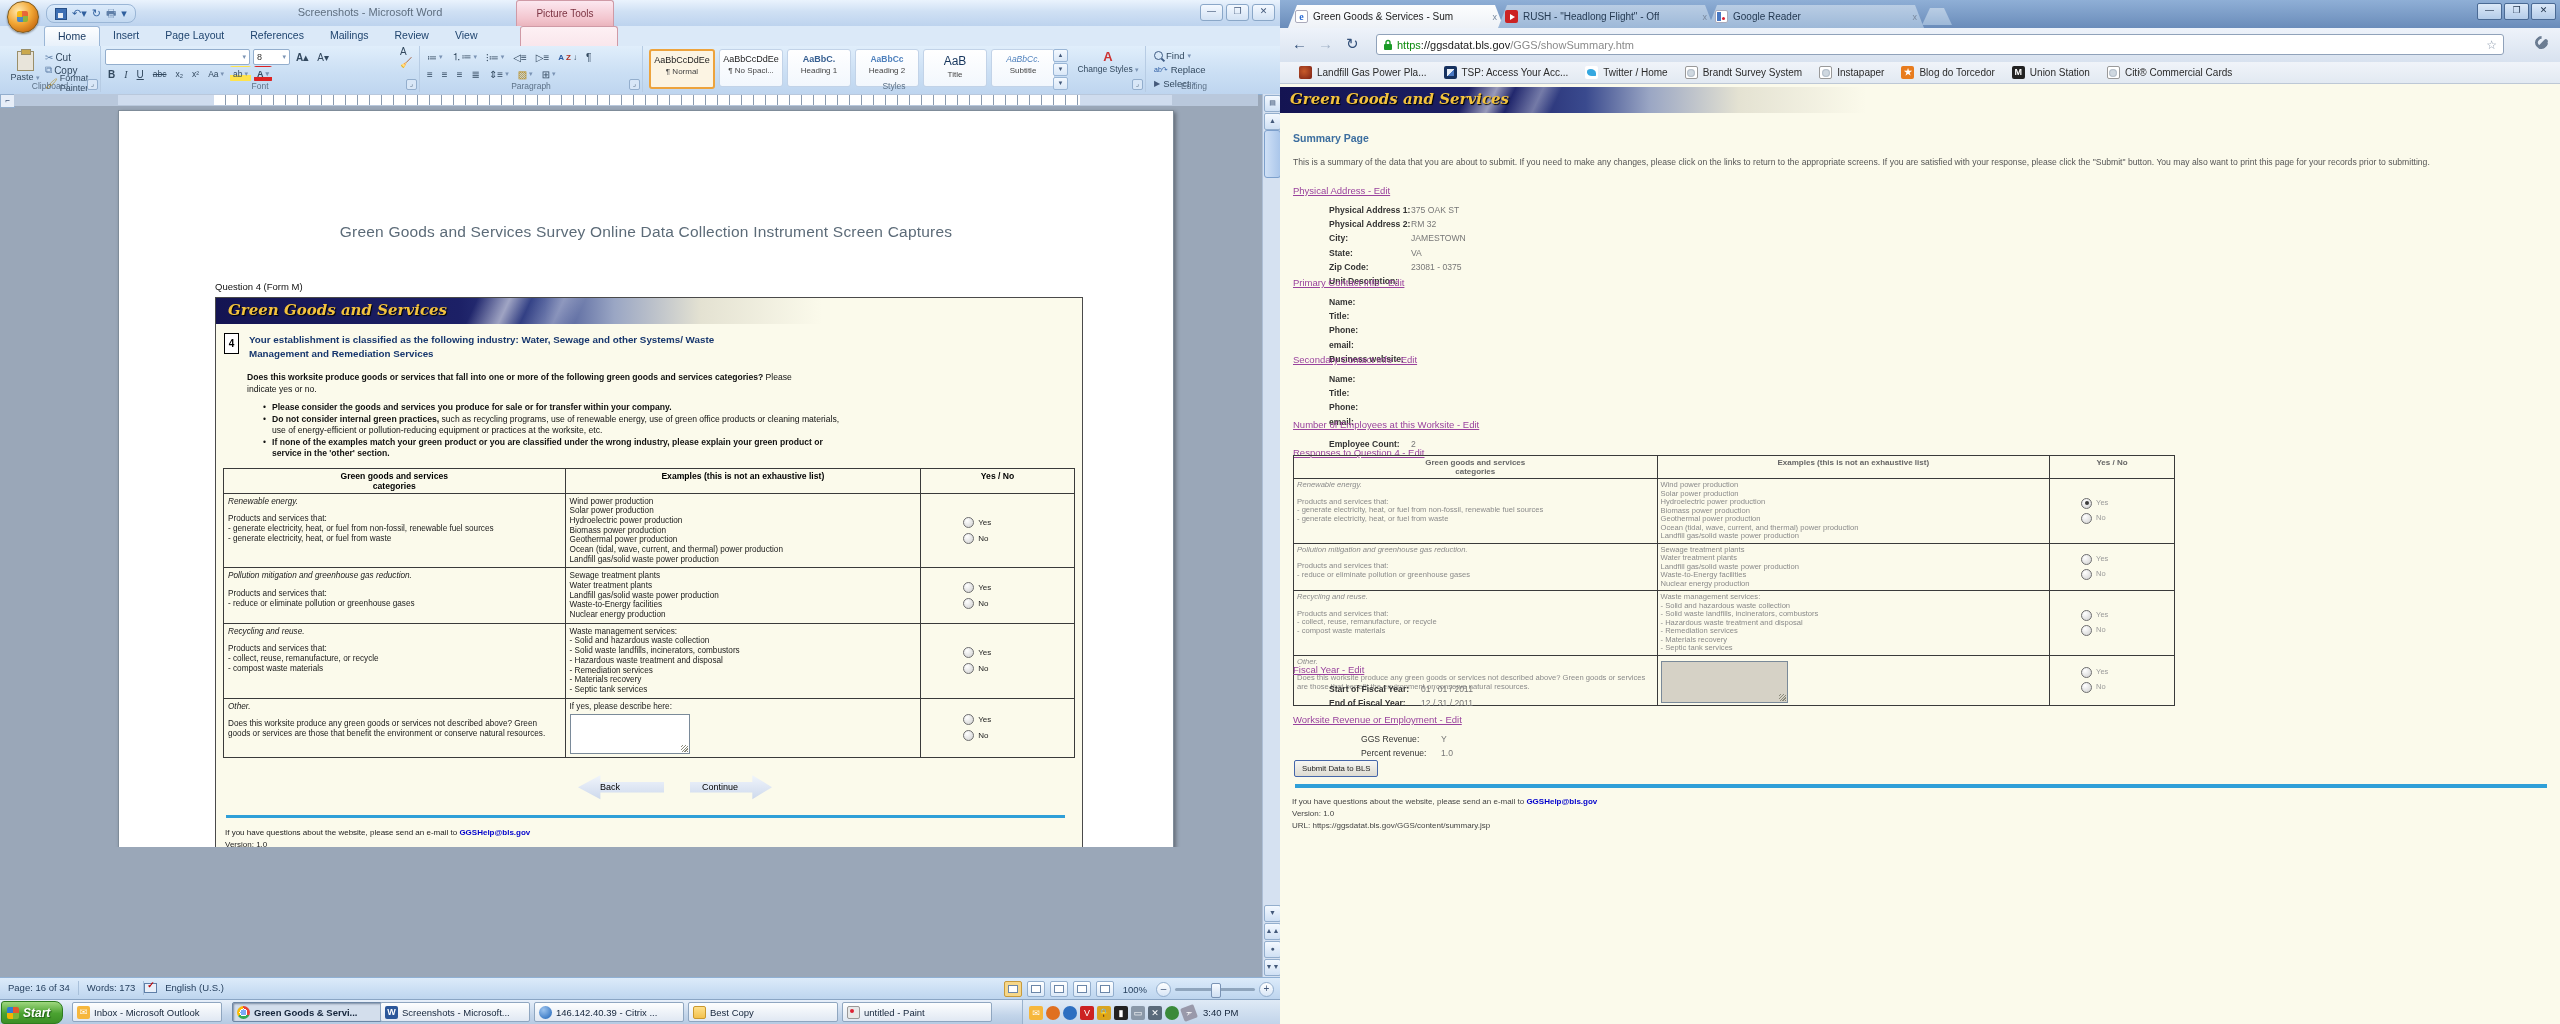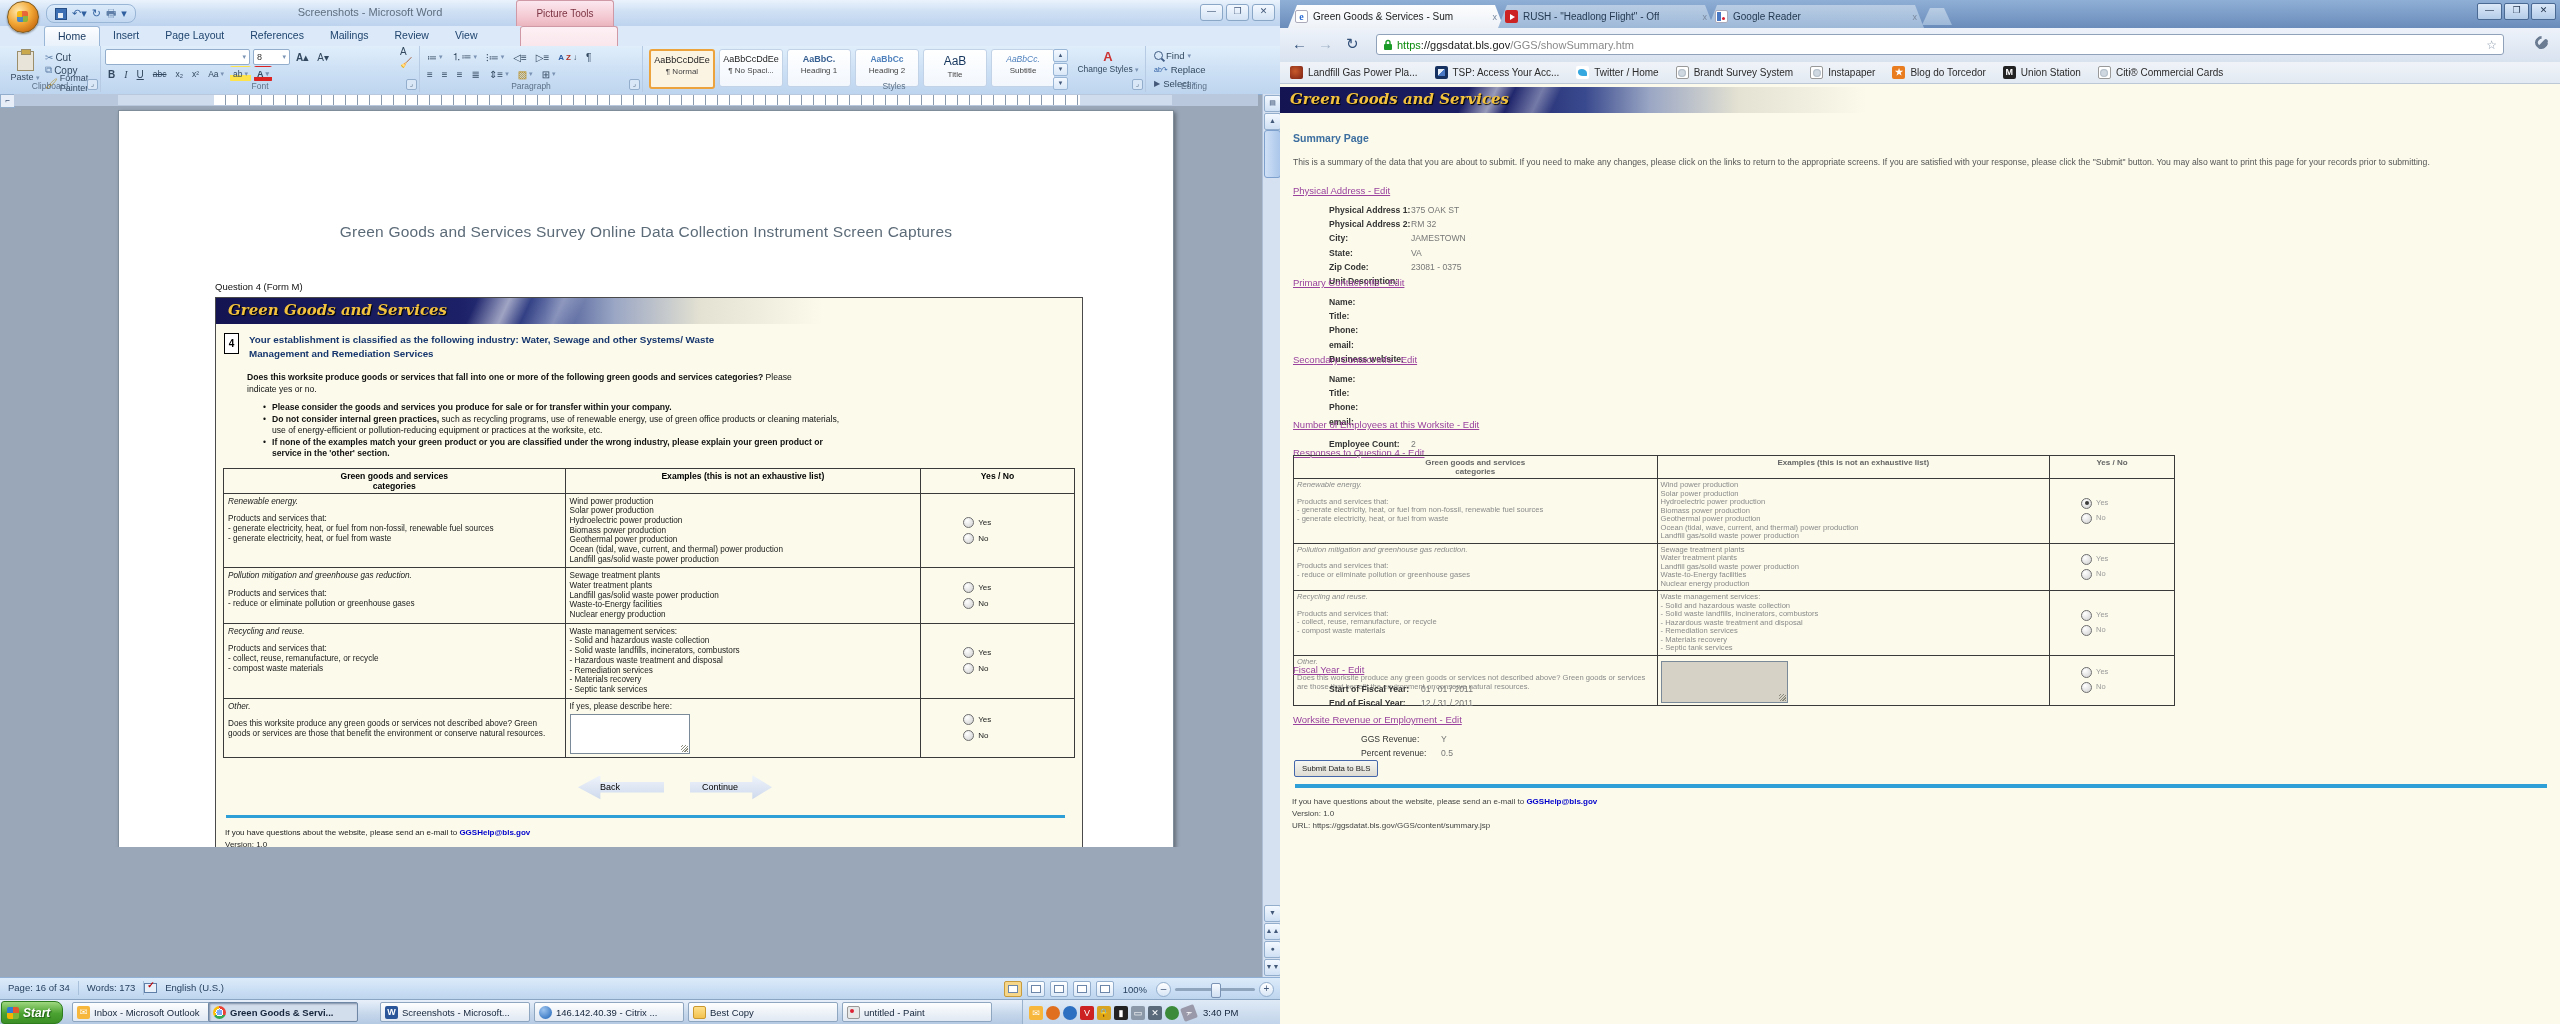--- a/index.html
+++ b/index.html
@@ -232,21 +232,21 @@
   .omni .path{color:#8a8a8a;font-size:11px;}
   .omni .star{margin-left:auto;color:#8a98ab;font-size:12px;}
   .wrench{position:absolute;right:10px;top:9px;width:15px;height:15px;}
   .wrench::before{content:"";position:absolute;left:6px;top:1px;width:4px;height:12px;background:#6b7c92;
     border-radius:2px;transform:rotate(45deg);}
   .wrench::after{content:"";position:absolute;left:0px;top:-1px;width:7px;height:7px;border:3px solid #6b7c92;
     border-radius:50%;border-top-color:transparent;transform:rotate(45deg);}
 
   .c-bookmarks{position:absolute;left:0;top:62px;width:1280px;height:22px;
     background:linear-gradient(#f0f4f9,#e2e9f2);border-bottom:1px solid #bdc8d6;display:flex;align-items:center;
-    gap:17px;padding-left:10px;box-sizing:border-box;}
+    gap:17px;padding-left:19px;box-sizing:border-box;}
   .bm{display:flex;align-items:center;gap:5px;font-size:10px;color:#2b2b2b;white-space:nowrap;}
   .bmico{width:13px;height:13px;border-radius:2px;flex:none;font-size:9px;line-height:13px;text-align:center;color:#fff;font-weight:bold;}
   .bm-landfill{background:radial-gradient(circle at 40% 40%,#c85a2a,#7a2014);}
   .bm-tsp{background:#16315f;position:relative;}
   .bm-tsp::after{content:"";position:absolute;left:3px;top:3px;width:7px;height:7px;
     background:linear-gradient(135deg,#e8eef6 50%,#4a78c2 50%);}
   .bm-twitter{background:#fff;position:relative;}
   .bm-twitter::after{content:"";position:absolute;left:2px;top:3px;width:9px;height:7px;background:#35a8e0;
     border-radius:60% 90% 10% 80%;}
   .bm-globe{background:#fff;border:1px solid #999;box-sizing:border-box;position:relative;}
@@ -688,21 +688,21 @@
 
   <div class="taskbar">
     <div class="startbtn">
       <span class="winflag"></span>
       <span>Start</span>
     </div>
     <div class="tbtn" style="left:72px;">
       <span class="tico ico-outlook">✉</span>
       <span>Inbox - Microsoft Outlook</span>
     </div>
-    <div class="tbtn active" style="left:208px;">
+    <div class="tbtn active" style="left:232px;">
       <span class="tico ico-chrome"></span>
       <span style="font-weight:bold;">Green Goods &amp; Servi...</span>
     </div>
     <div class="tbtn" style="left:380px;">
       <span class="tico ico-word">W</span>
       <span>Screenshots - Microsoft...</span>
     </div>
     <div class="tbtn" style="left:534px;">
       <span class="tico ico-citrix"></span>
       <span>146.142.40.39 - Citrix ...</span>
@@ -986,21 +986,21 @@
       <div class="sec-body">
         <div class="sumrow"><span class="fy-label">Start of Fiscal Year:</span><span class="sval">01 / 01 / 2011</span></div>
         <div class="sumrow"><span class="fy-label">End of Fiscal Year:</span><span class="sval">12 / 31 / 2011</span></div>
       </div>
     </div>
 
     <div class="sec" style="top:625px;">
       <a class="sec-link">Worksite Revenue or Employment - Edit</a>
       <div class="sec-body">
         <div class="sumrow"><span class="rev-label">GGS Revenue:</span><span class="sval">Y</span></div>
-        <div class="sumrow"><span class="rev-label">Percent revenue:</span><span class="sval">0.5</span></div>
+        <div class="sumrow"><span class="rev-label">Percent revenue:</span><span class="sval">1.0</span></div>
       </div>
     </div>
 
     <button class="submit-btn">Submit Data to BLS</button>
     <div class="c-blue-rule"></div>
     <div class="c-footer">
       <div><span> If you have questions about the website, please send an e-mail to </span><span class="lnk">GGSHelp@bls.gov</span></div>
       <div>Version: 1.0</div>
       <div>URL: https://ggsdatat.bls.gov/GGS/content/summary.jsp</div>
     </div>

